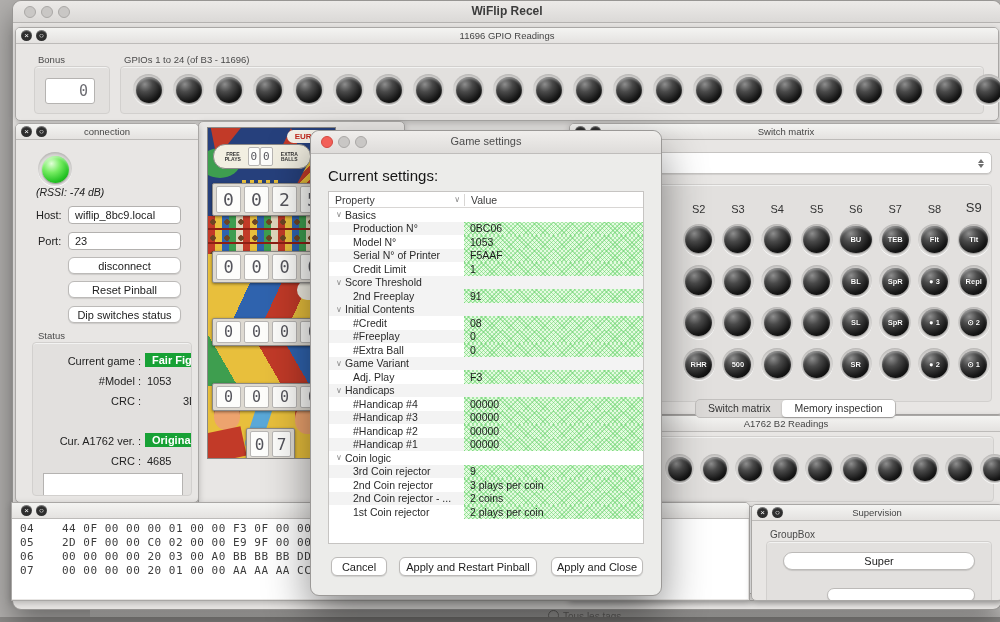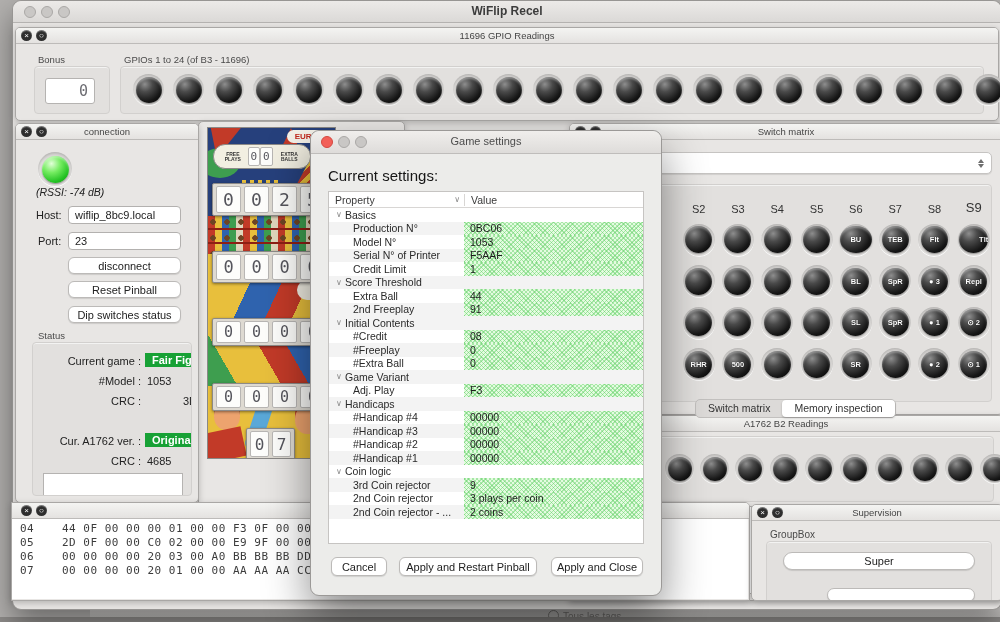--- a/index.html
+++ b/index.html
@@ -321,21 +321,21 @@
               <div class="led" style="height: 27px; width: 27px;">
                 <span class="led-label">TEB</span>
               </div>
             </div>
             <div class="led-well" style="height: 32px; width: 32px;">
               <div class="led" style="height: 27px; width: 27px;">
                 <span class="led-label">Flt</span>
               </div>
             </div>
             <div class="led-well" style="height: 32px; width: 32px;">
-              <div class="led" style="height: 27px; width: 29px; justify-content: flex-end;">
+              <div class="led" style="height: 27px; width: 29px;">
                 <span class="led-label">Tlt</span>
               </div>
             </div>
             <div class="led-well" style="height: 32px; width: 32px;">
               <div class="led" style="height: 27px; width: 27px;">
                 <span class="led-label"></span>
               </div>
             </div>
             <div class="led-well" style="height: 32px; width: 32px;">
               <div class="led" style="height: 27px; width: 27px;">
@@ -581,24 +581,20 @@
             <div class="value-cell">F5AAF</div>
           </div>
           <div class="st-row">
             <div class="label-cell">Credit Limit</div>
             <div class="value-cell">1</div>
           </div>
           <div class="st-row alt group-row">
             <span class="group-chev">∨</span>
             <span>Score Threshold</span>
           </div>
-          <div class="st-row">
-            <div class="label-cell">Extra Ball</div>
-            <div class="value-cell">44</div>
-          </div>
           <div class="st-row alt">
             <div class="label-cell">2nd Freeplay</div>
             <div class="value-cell">91</div>
           </div>
           <div class="st-row alt group-row">
             <span class="group-chev">∨</span>
             <span>Initial Contents</span>
           </div>
           <div class="st-row">
             <div class="label-cell">#Credit</div>
@@ -648,20 +644,24 @@
             <div class="label-cell">3rd Coin rejector</div>
             <div class="value-cell">9</div>
           </div>
           <div class="st-row">
             <div class="label-cell">2nd Coin rejector</div>
             <div class="value-cell">3 plays per coin</div>
           </div>
           <div class="st-row alt">
             <div class="label-cell">2nd Coin rejector - ...</div>
             <div class="value-cell">2 coins</div>
+          </div>
+          <div class="st-row">
+            <div class="label-cell">1st Coin rejector</div>
+            <div class="value-cell">2 plays per coin</div>
           </div>
         </div>
     </div>
     <div class="btn" style="left:20px;top:426px;width:56px;height:19px;line-height:18px;">Cancel</div>
     <div class="btn" style="left:88px;top:426px;width:138px;height:19px;line-height:18px;">Apply and Restart Pinball</div>
     <div class="btn" style="left:240px;top:426px;width:92px;height:19px;line-height:18px;">Apply and Close</div>
   </div>
 
 </div>
 

